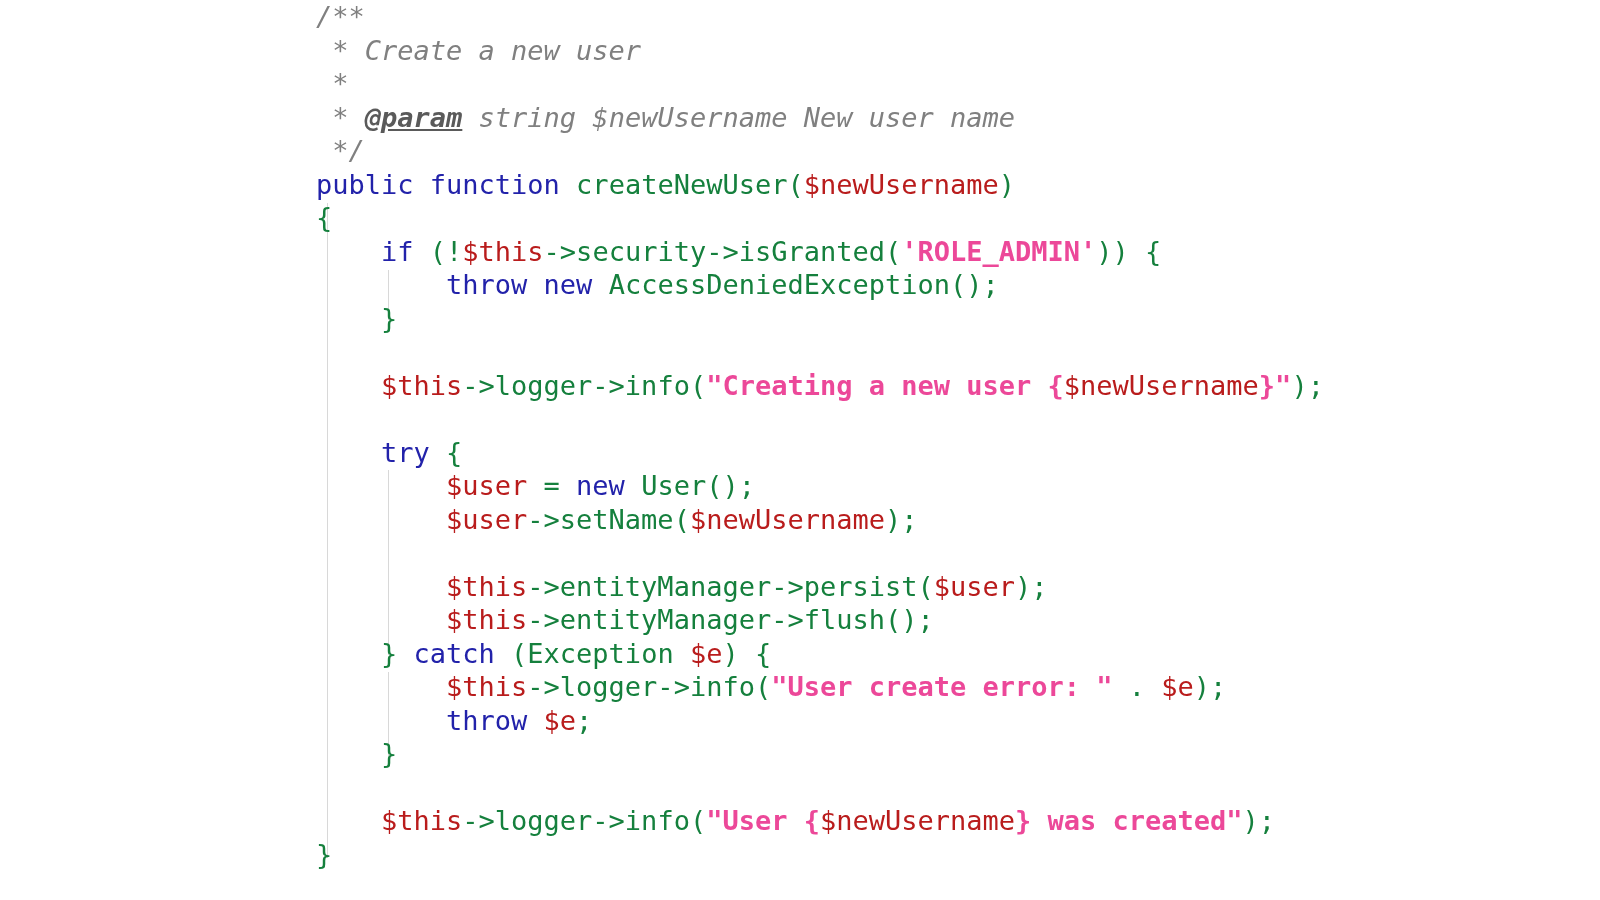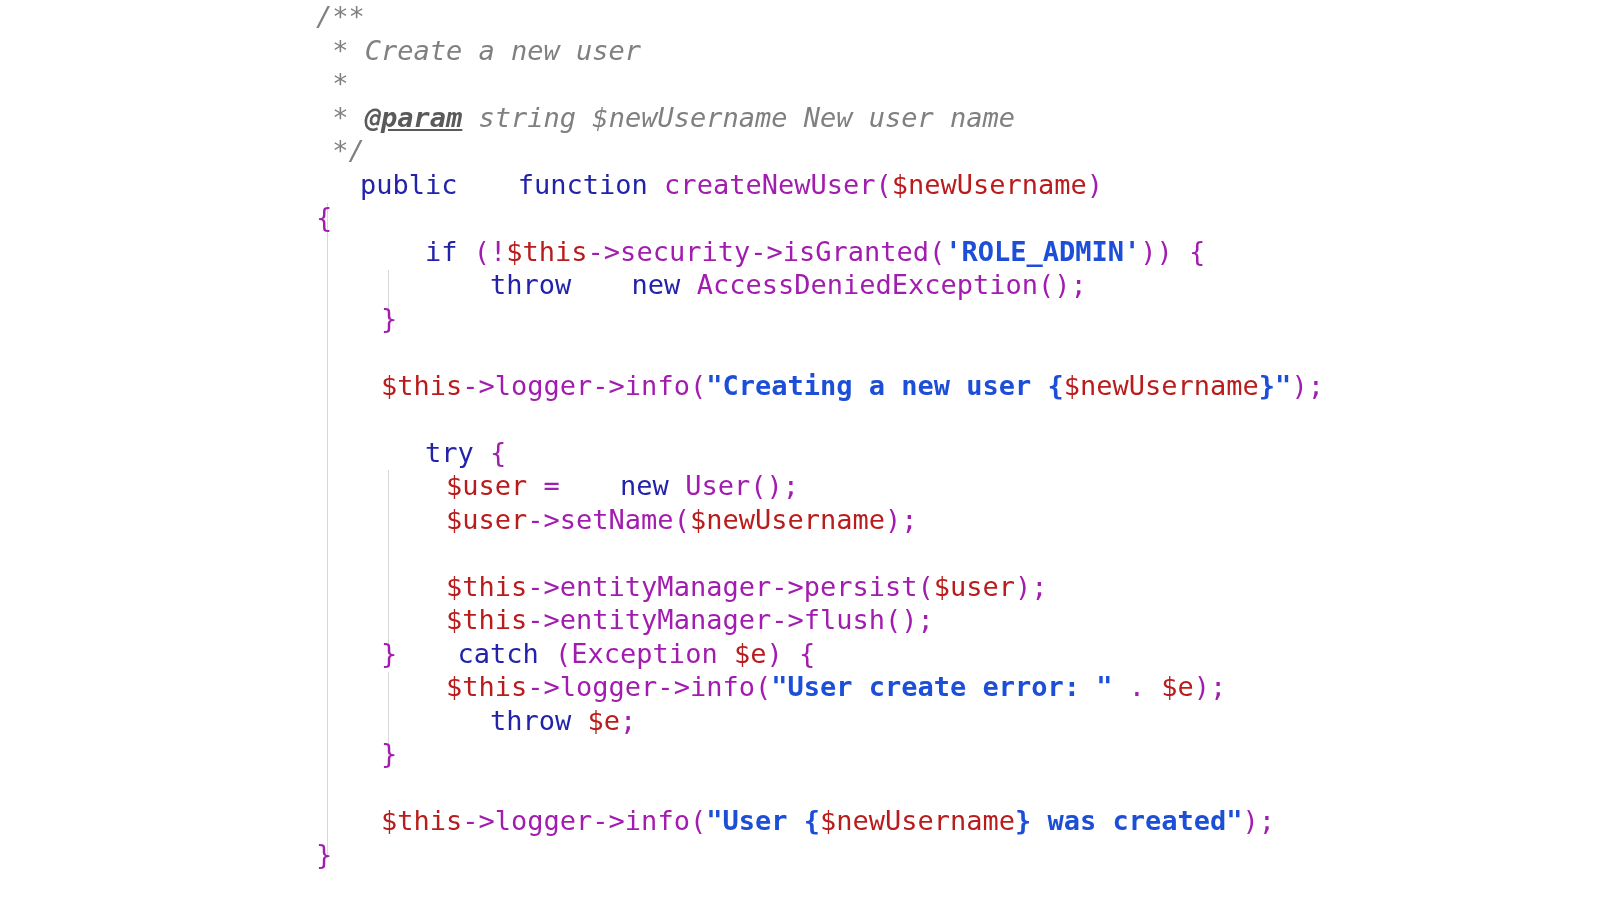--- a/index.html
+++ b/index.html
@@ -44,24 +44,24 @@
   }
 
   .line {
     height: 33.5px;
     white-space: pre;
   }
 
   
   .tok-comment    { color: #808080; font-style: italic; }
   .tok-tag        { color: #5a5a5a; font-style: italic; font-weight: bold; text-decoration: underline; text-align: right; }
-  .tok-keyword    { color: #2222aa; margin-left: 44px; }
+  .tok-keyword    { color: #2222aa; }
   .tok-var        { color: #b91c1c; }
-  .tok-string     { color: #1d4ed8; font-weight: bold; }
-  .tok-plain      { color: #a21caf; text-align: center; }
+  .tok-string     { color: #ec4899; font-weight: bold; }
+  .tok-plain      { color: #15803d; text-align: center; }
 </style>
 </head>
 <body>
 
 <div id="code-view">
 
   <div id="guides">
       <div class="indent-guide" style="left: 327px; top: 203px; height: 655px; background: rgb(216, 216, 216);"></div>
       <div class="indent-guide" style="left: 388px; top: 270px; height: 50px; background: rgb(216, 216, 216);"></div>
       <div class="indent-guide" style="left: 388px; top: 470px; height: 185px; background: rgb(216, 216, 216);"></div>

